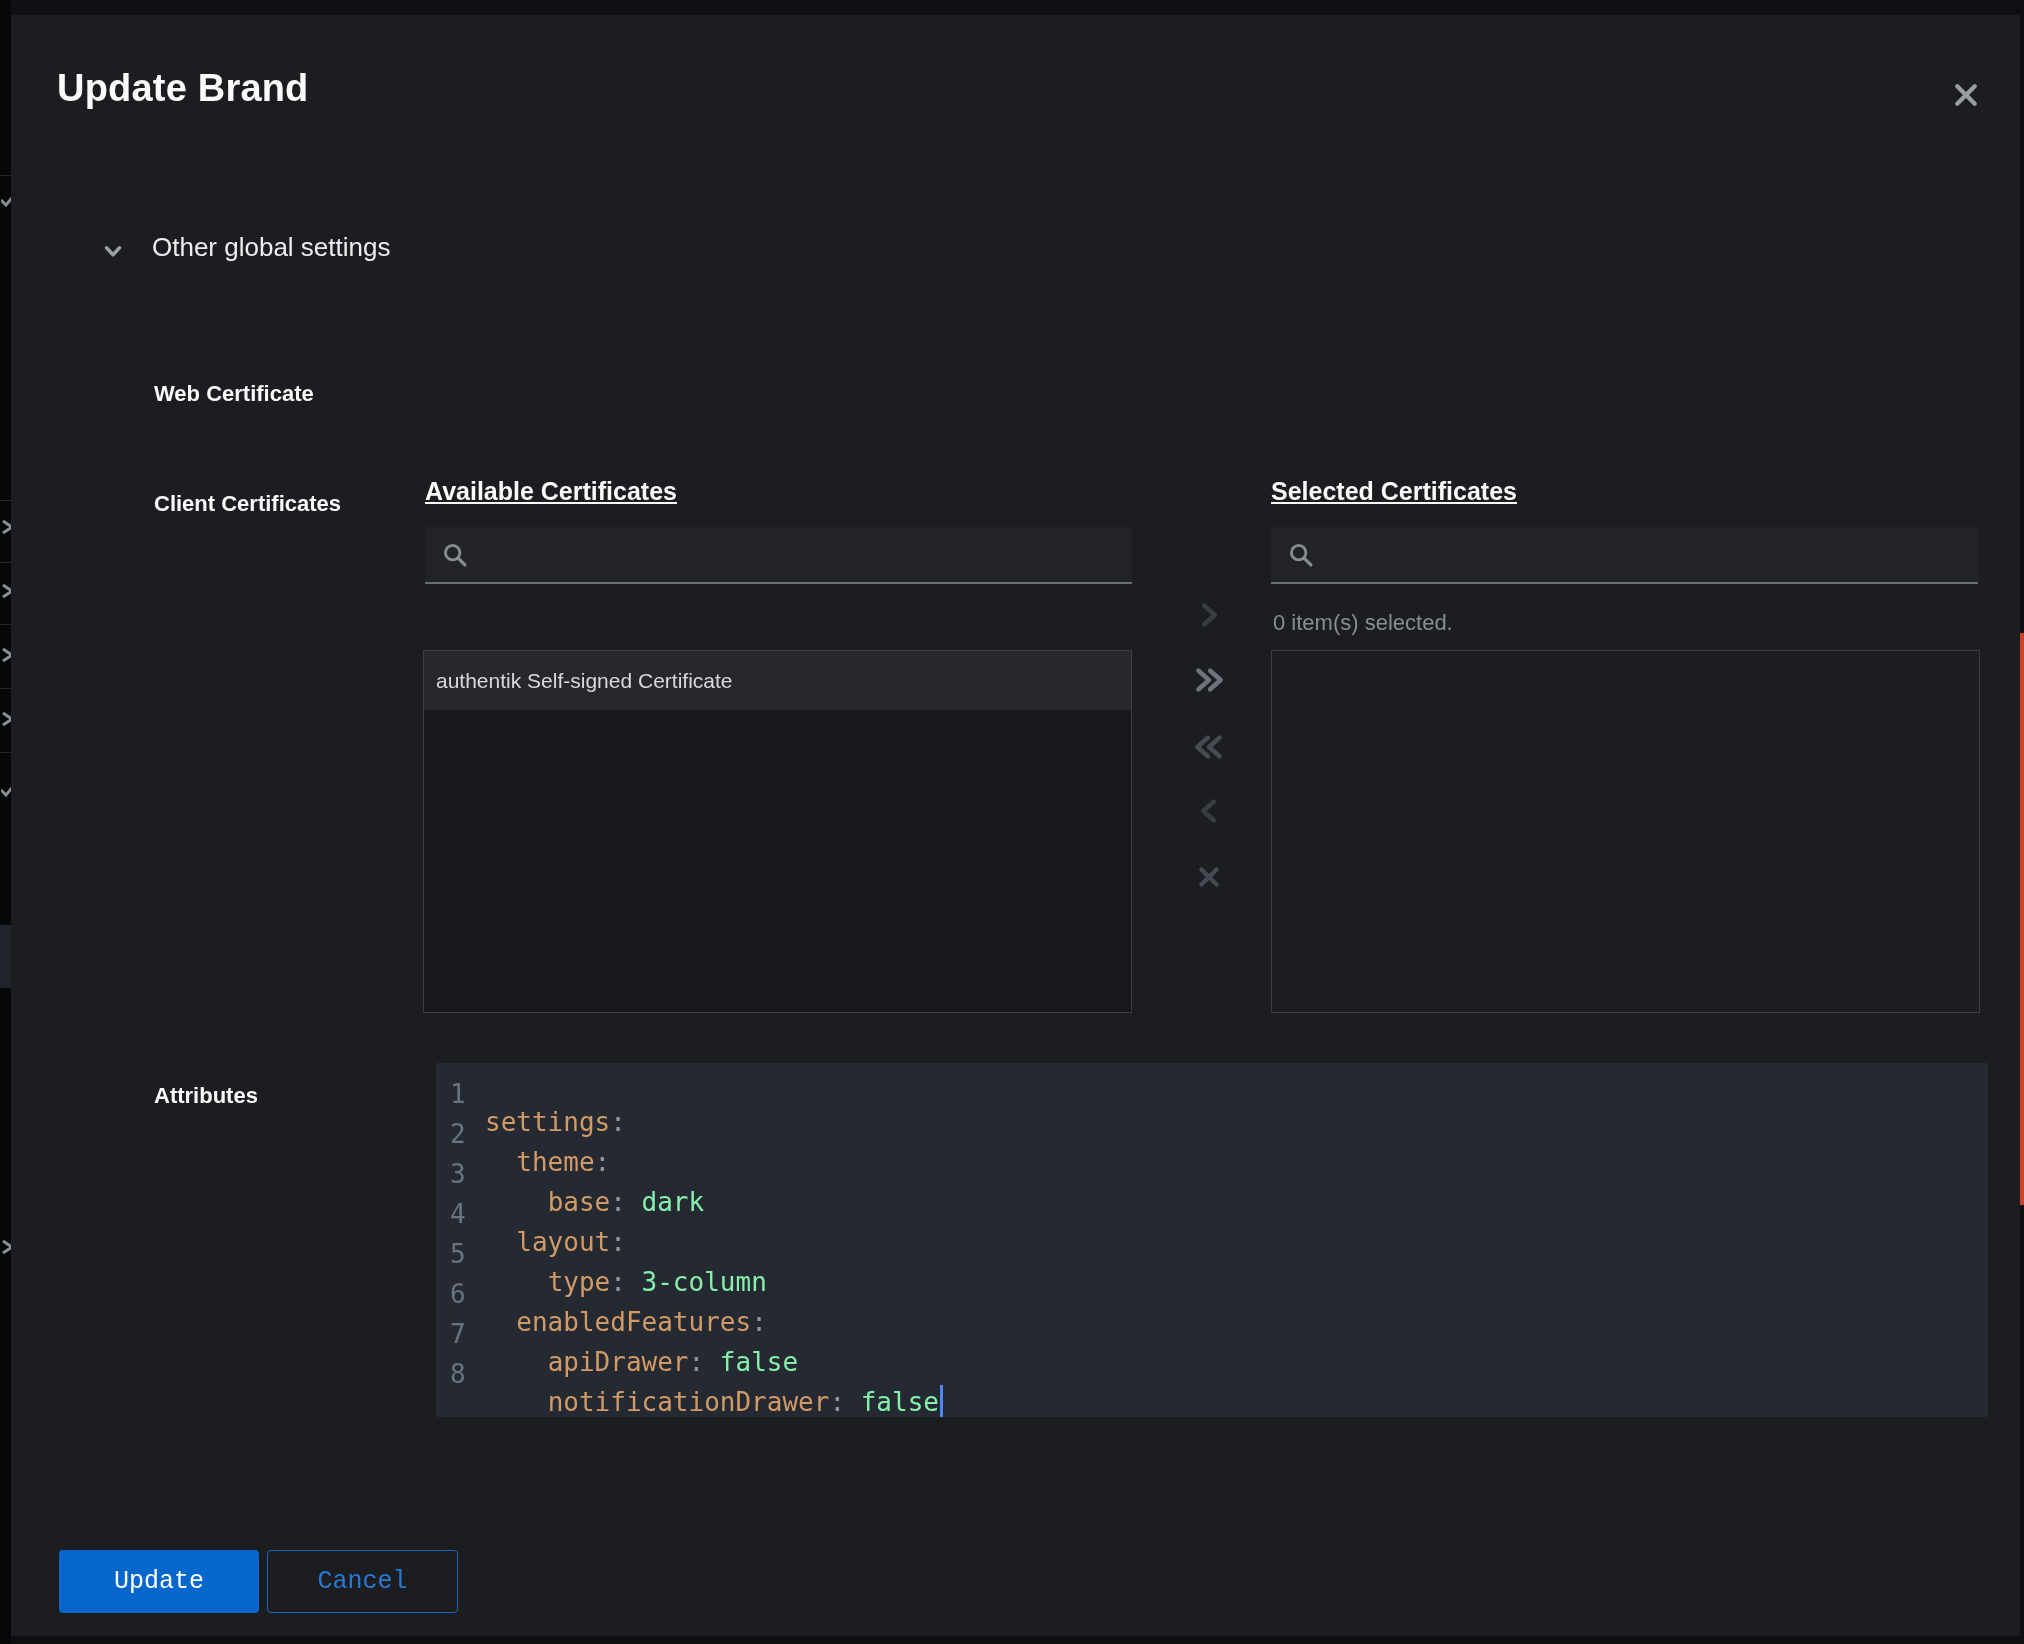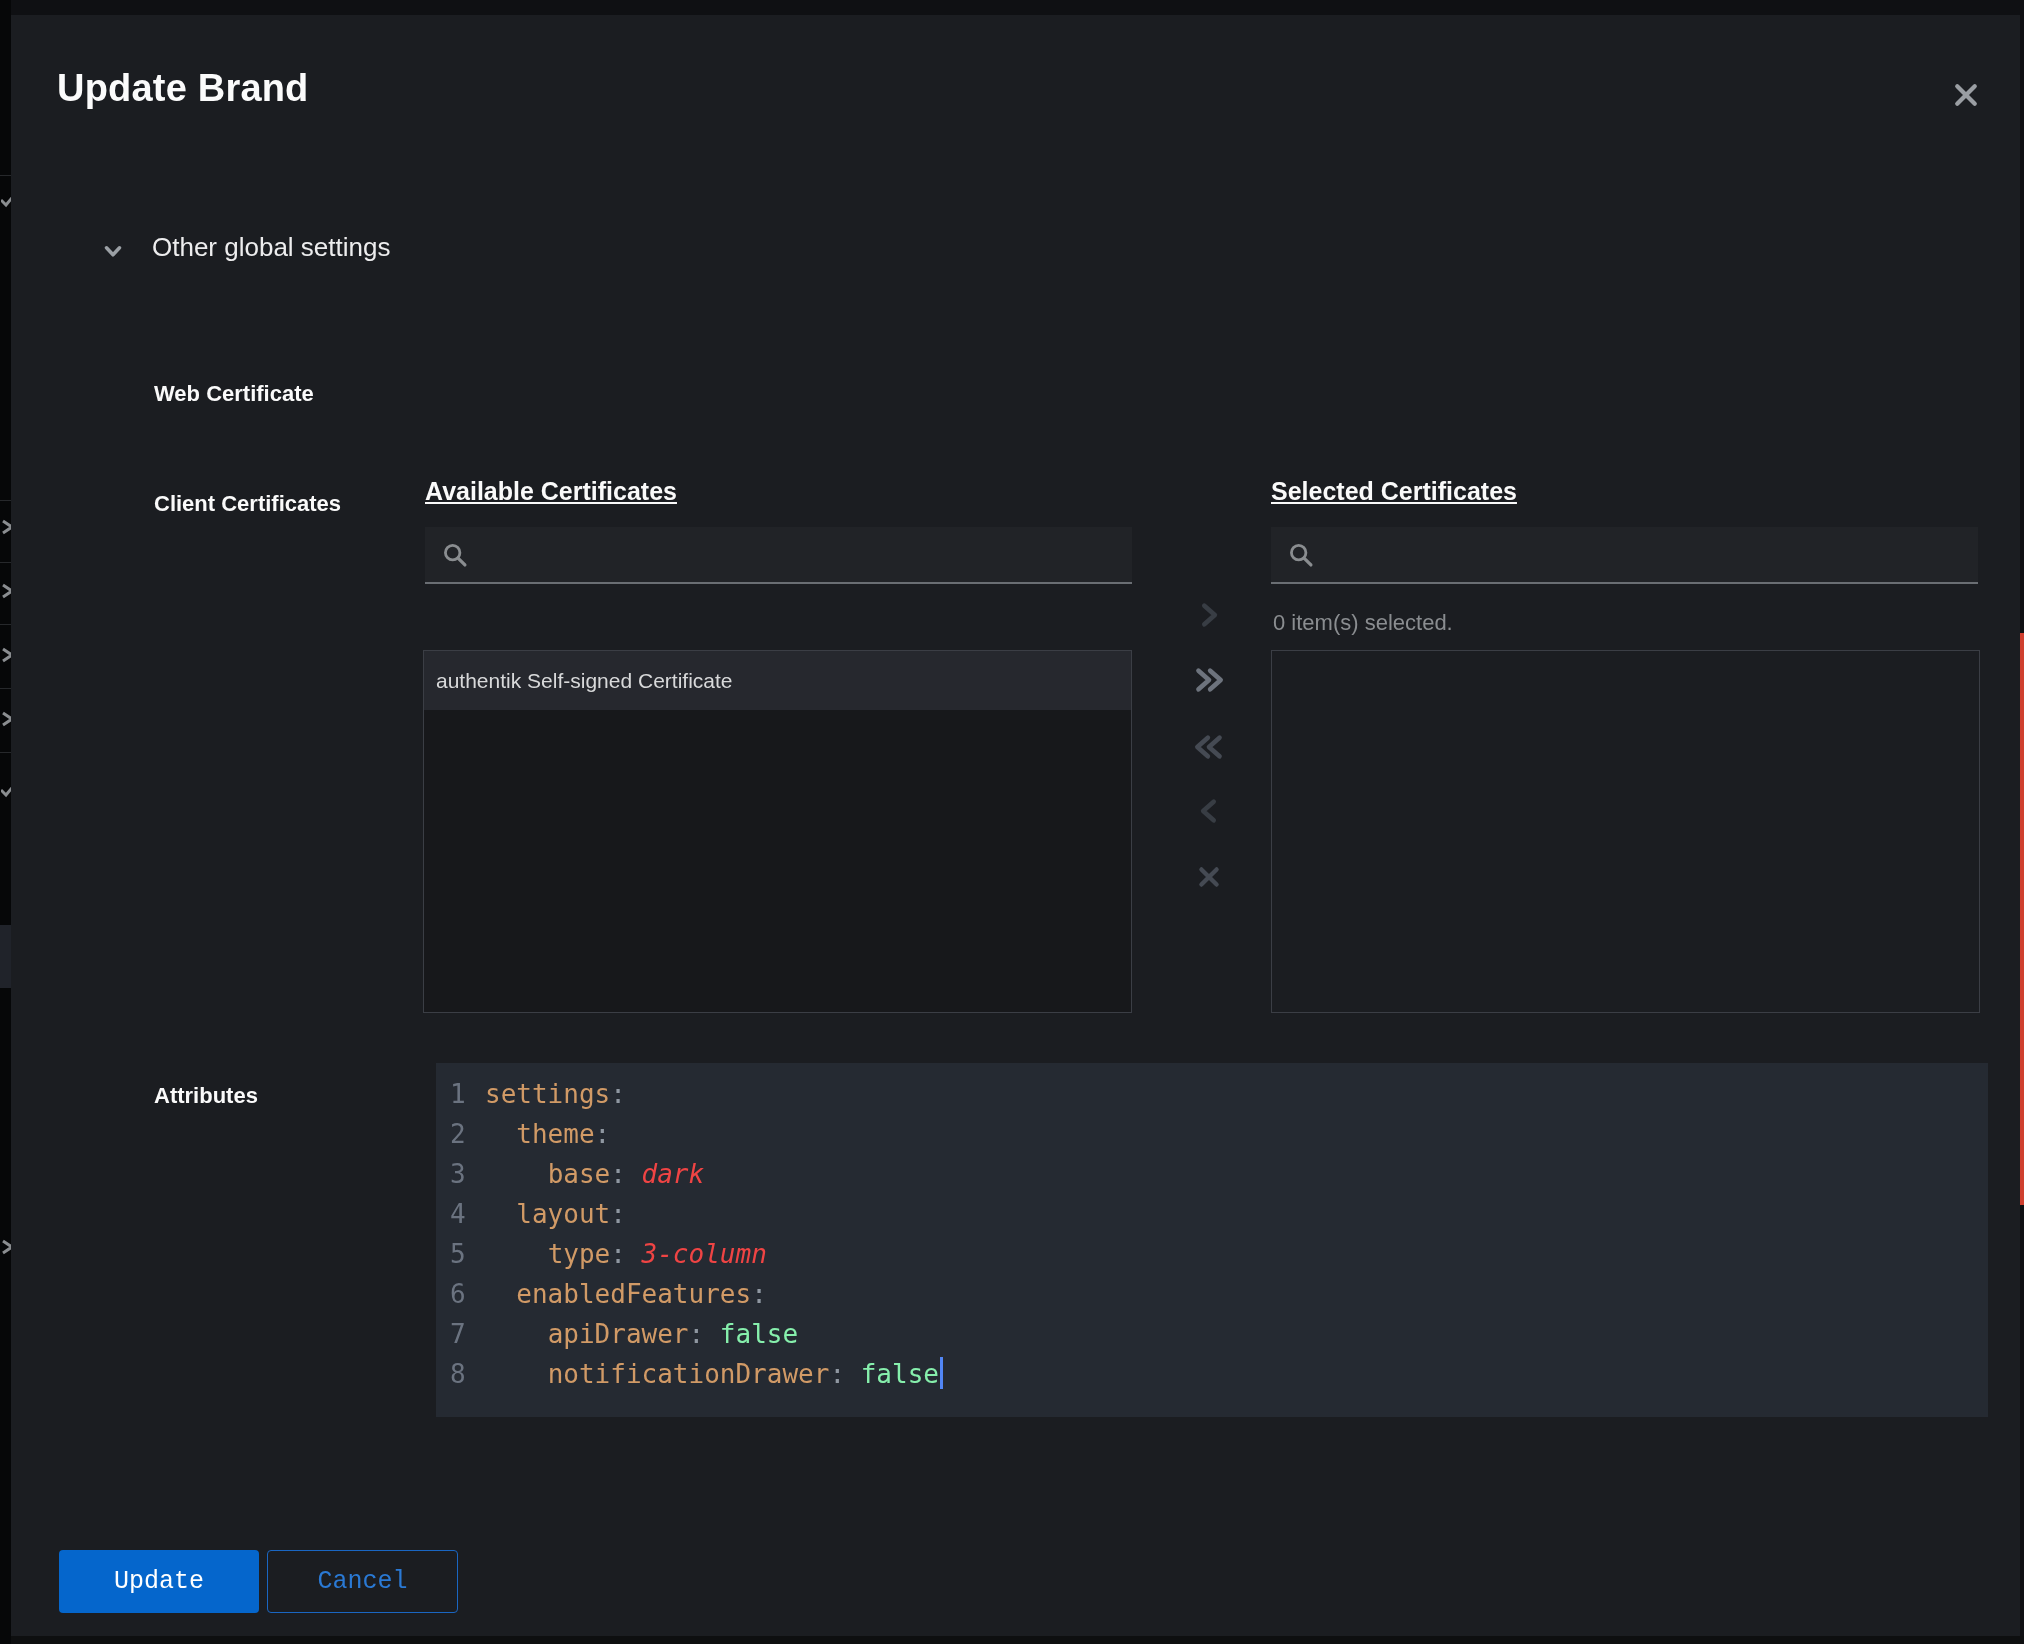--- a/index.html
+++ b/index.html
@@ -81,24 +81,24 @@
   }
 
   
   .code-editor {
     left:425px; top:1048px; width:1552px; height:354px;
     background:#252a32; padding:11px 0 0 14px; cursor:text;
     font-family:"DejaVu Sans Mono", monospace; overflow:hidden;
   }
   .code-line { display:flex; height:40px; line-height:40px; font-size:26px; }
   .code-line .gutter { width:26px; color:#6b7380; flex:none; }
-  .code-line .code-text { white-space:pre; margin-left:9px; }
+  .code-line .code-text { white-space:pre; margin-left:9px;margin-top:28px; }
   .tok-key { color:#d19a66; }
   .tok-colon { color:#8f97a1; }
-  .tok-plain { color:#ef4444;font-style:italic; }
+  .tok-plain { color:#86efac; }
   .tok-keyword { color:#86efac; }
   .cursor {
     display:inline-block; width:3px; height:32px; background:#5286f5;
     vertical-align:-6px; margin-left:1px;
   }
 
   .help-text { left:425px; top:1416px; width:1500px; font-size:22px; color:#e8e9ea; }
 
   
   .btn { border-radius:4px; font-size:25px; font-family:Liberation Mono, monospace; cursor:pointer; }

